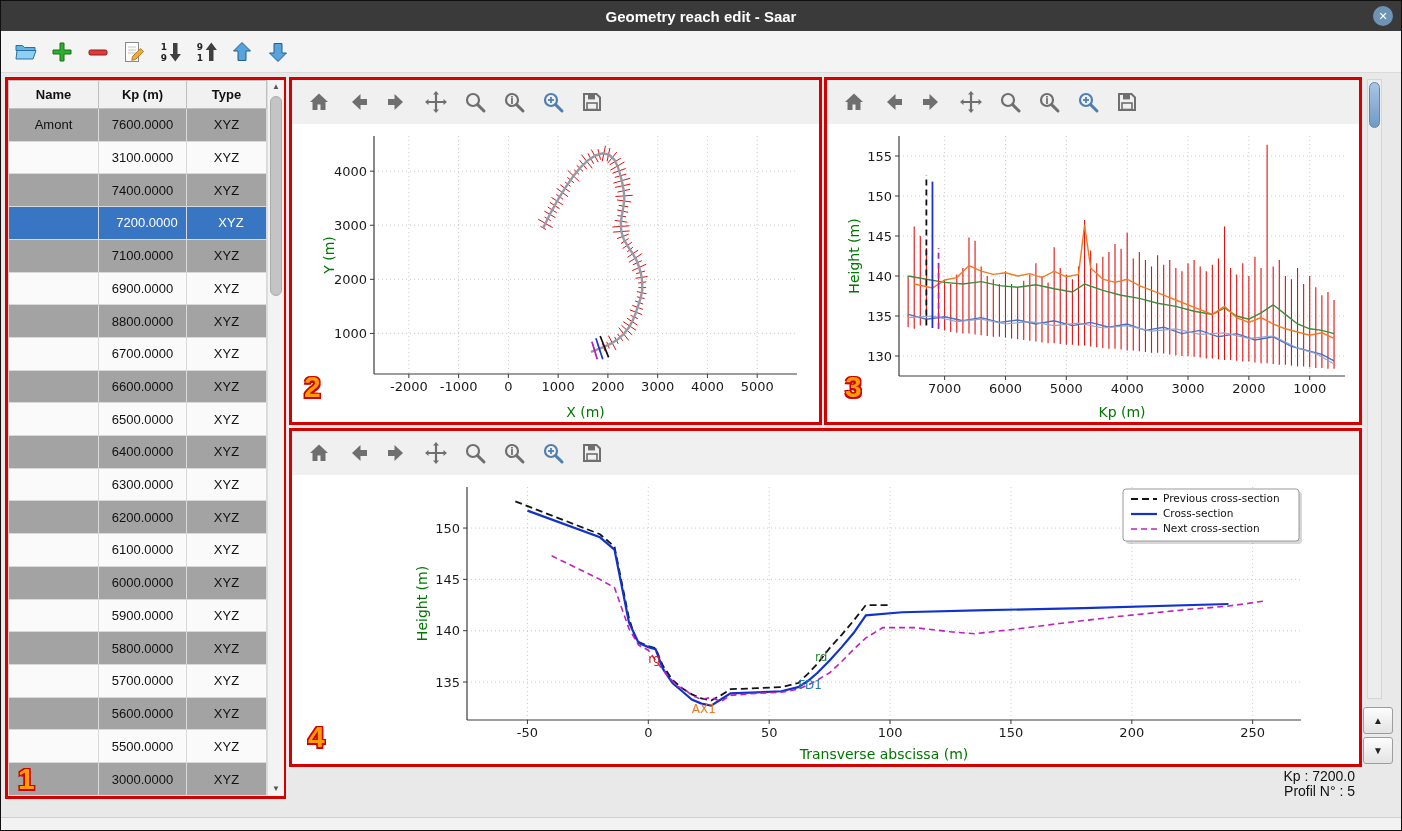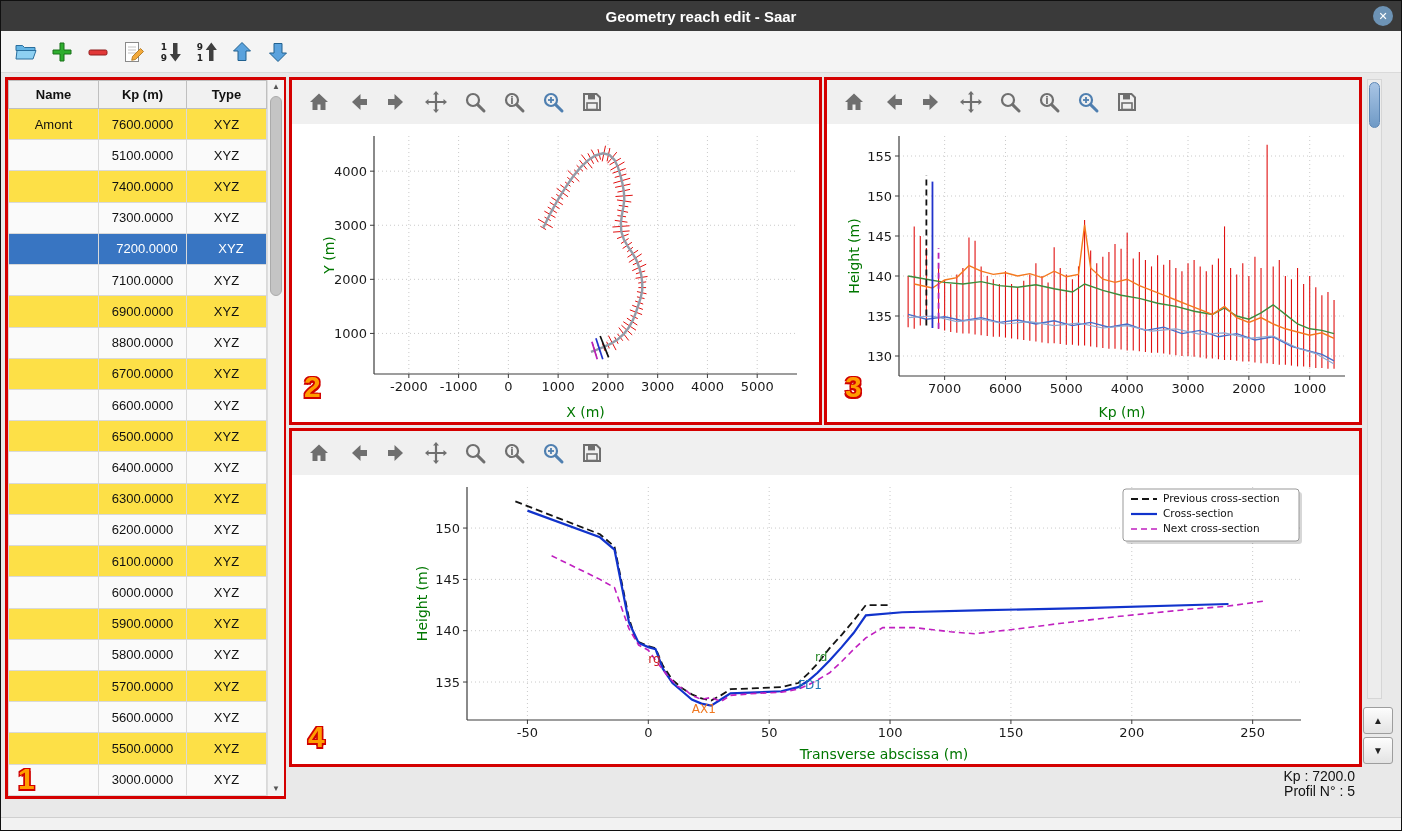--- a/index.html
+++ b/index.html
@@ -14,21 +14,21 @@
   
   .panel{position:absolute;border:3px solid #d40000;background:#f0f0f0;box-sizing:border-box;}
   .p1{left:4px;top:76px;width:281px;height:722px;}
   .p2{left:288px;top:76px;width:533px;height:348px;}
   .p3{left:823px;top:76px;width:538px;height:348px;}
   .p4{left:288px;top:427px;width:1073px;height:339px;}
   .annot-num{position:absolute;font-size:30px;font-weight:bold;color:#ff9d00;line-height:1;
     text-shadow:-1.5px -1.5px 0 #d00000,1.5px 1.5px 0 #d00000,-1.5px 1.5px 0 #d00000,1.5px -1.5px 0 #d00000;z-index:5;}
   
   .tbl-wrap{position:absolute;left:0;top:0;right:0;bottom:0;background:#fff;display:flex;}
-  table{border-collapse:collapse;table-layout:fixed;width:258px;font-size:13px;background:#fde047;}
+  table{border-collapse:collapse;table-layout:fixed;width:258px;font-size:13px;background:#a3a3a3;}
   col.c1{width:90px}col.c2{width:88px}col.c3{width:80px}
   th{height:25px;background:#f1f1f1;border:1px solid #bfbfbf;font-weight:bold;color:#111;font-size:13px;}
   td{height:29px;border:1px solid #d9d9d9;text-align:center;color:#111;padding:0 2px;white-space:nowrap;overflow:hidden;}
   tbody tr:nth-child(even) td{background:#fafafa;}
   tr.selected td{background:#3875c2 !important;color:#fff;padding-left:11px;}
   .tbl-sb{width:16px;background:#f3f3f3;border-left:1px solid #dddddd;position:relative;flex:0 0 16px;}
   .tbl-sb .arr{position:absolute;left:0;width:100%;text-align:center;font-size:8px;color:#555;height:14px;line-height:14px;}
   .tbl-sb .arr.up{top:0}.tbl-sb .arr.down{bottom:0}
   .tbl-sb .thumb{position:absolute;left:2px;right:2px;top:16px;height:198px;background:#c4c4c4;border:1px solid #ababab;border-radius:6px;}
   
@@ -122,31 +122,26 @@
             </tr>
           </thead>
         <tbody>
             <tr>
               <td>Amont</td>
               <td>7600.0000</td>
               <td>XYZ</td>
             </tr>
             <tr>
               <td></td>
-              <td>5100.0000</td>
+              <td>3100.0000</td>
               <td>XYZ</td>
             </tr>
             <tr>
               <td></td>
               <td>7400.0000</td>
-              <td>XYZ</td>
-            </tr>
-            <tr>
-              <td></td>
-              <td>7300.0000</td>
               <td>XYZ</td>
             </tr>
             <tr class="selected">
               <td></td>
               <td>7200.0000</td>
               <td>XYZ</td>
             </tr>
             <tr>
               <td></td>
               <td>7100.0000</td>

